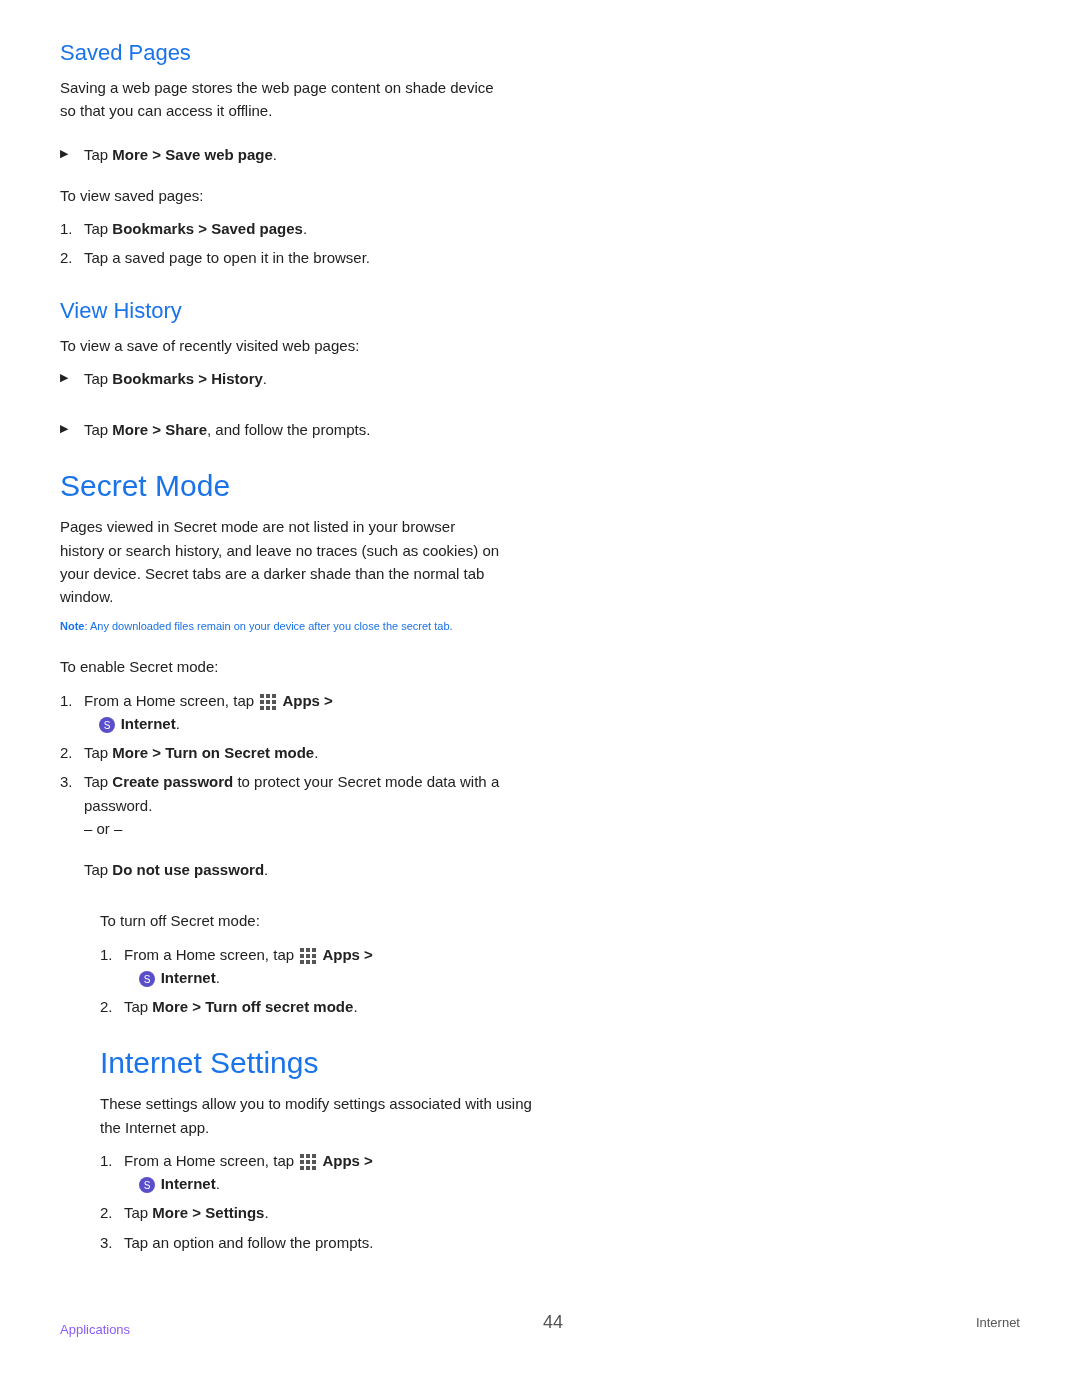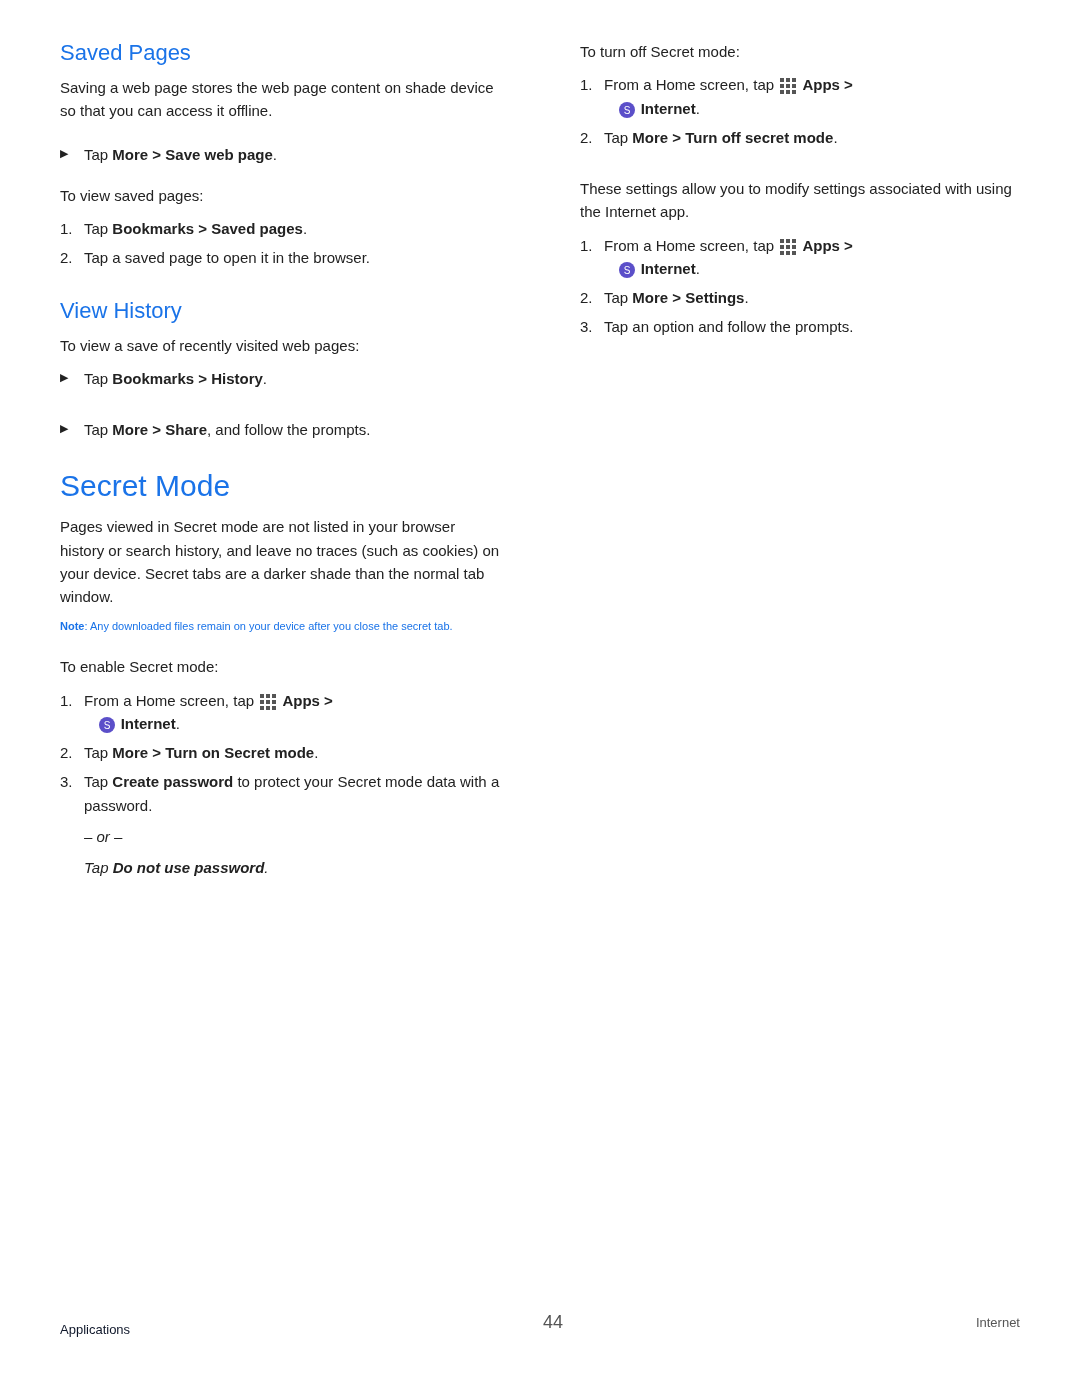--- a/index.html
+++ b/index.html
@@ -21,20 +21,21 @@
     .page {
       width: 1080px;
       min-height: 1397px;
       padding: 40px 60px 60px 60px;
       display: flex;
       flex-direction: column;
     }
 
     .content-area {
       display: flex;
+      flex-direction: column;
       gap: 0;
       flex: 1;
     }
 
     .left-column {
       width: 50%;
       padding-right: 40px;
     }
 
     .right-column {
@@ -163,21 +164,21 @@
       flex-direction: row;
       justify-content: space-between;
       align-items: center;
       padding-top: 20px;
       margin-top: auto;
       border-top: none;
     }
 
     .footer-left {
       font-size: 13px;
-      color: #0f172a;
+      color: #8b5cf6;
       margin-top: 15px;
     }
 
     .footer-center {
       font-size: 18px;
       color: #555;
     }
 
     .footer-right {
       font-size: 13px;
@@ -260,22 +261,22 @@
             </span>
             <b>Internet</b>.
           </li>
           <li>
             <span class="num">2.</span>
             Tap <b>More &gt; Turn on Secret mode</b>.
           </li>
           <li>
             <span class="num">3.</span>
             Tap <b>Create password</b> to protect your Secret mode data with a password.
-            <div class="or-text" style="margin-left:0; margin-top:8px;font-style:italic;">– or –</div>
-            <div style="margin-top:8px;font-style:italic;">Tap <b>Do not use password</b>.</div>
+            <div class="or-text" style="margin-left:0; margin-top:0;">– or –</div>
+            <div style="margin-top:18px;">Tap <b>Do not use password</b>.</div>
           </li>
         </ol>
       </div>
 
     </div>
 
     <div class="right-column">
 
       <div class="section">
         <p class="body-text">To turn off Secret mode:</p>
@@ -307,20 +308,21 @@
             <b>Internet</b>.
           </li>
           <li>
             <span class="num">2.</span>
             Tap <b>More &gt; Turn off secret mode</b>.
           </li>
         </ol>
       </div>
 
       <div class="section" style="margin-top: 28px;">
+        <h1 class="large-heading">Internet Settings</h1>
         <p class="body-text">These settings allow you to modify settings associated with using the Internet app.</p>
         <ol class="step-list">
           <li>
             <span class="num">1.</span>
             From a Home screen, tap
             <span class="apps-icon">
               <svg viewBox="0 0 18 18" fill="none" xmlns="http://www.w3.org/2000/svg">
                 <rect x="1" y="1" width="4" height="4" fill="#555"></rect>
                 <rect x="7" y="1" width="4" height="4" fill="#555"></rect>
                 <rect x="13" y="1" width="4" height="4" fill="#555"></rect>

